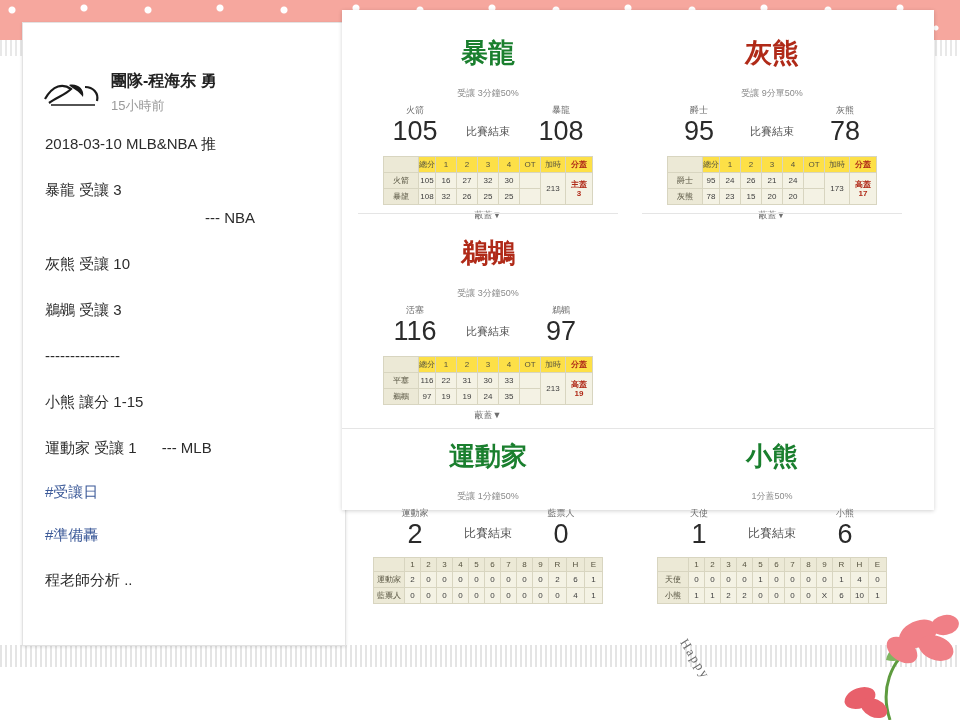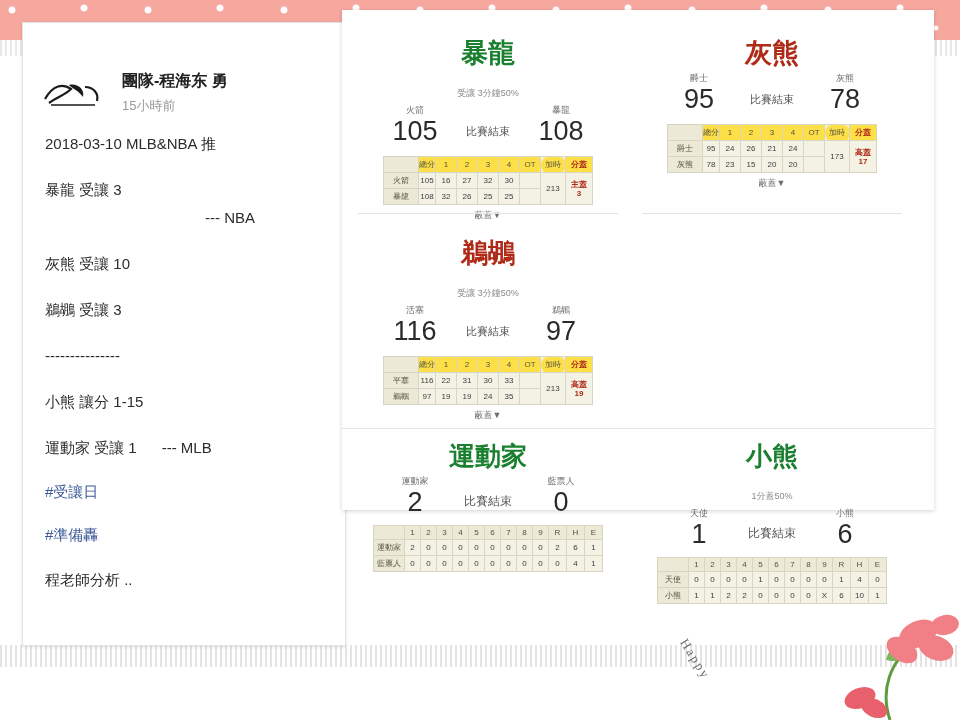--- a/index.html
+++ b/index.html
@@ -28,21 +28,21 @@
      transform:rotate(58deg);transform-origin:left top;letter-spacing:2px;font-family:"Liberation Serif",serif;}
 
   
   .post{
     position:absolute;left:22px;top:22px;width:324px;height:624px;
     background:#ffffff;border:1px solid #e3e3e3;box-sizing:border-box;
     box-shadow:0 1px 3px rgba(0,0,0,.12);
   }
   .post-head{display:flex;align-items:flex-start;padding:48px 0 0 18px;}
   .post-logo{width:64px;height:34px;flex:0 0 auto;margin-top:6px;}
-  .post-meta{margin-left:17px;}
+  .post-meta{margin-left:6px;}
   .post-author{font-size:16px;font-weight:bold;color:#222;line-height:20px;}
   .post-time{font-size:13px;color:#9a9a9a;margin-top:6px;}
   .post-body{padding:18px 18px 0 22px;}
   .post-line{font-size:15px;color:#2c2c2c;margin:0 0 24px 0;line-height:22px;white-space:pre;}
   .post-line.indent-note{padding-left:88px;margin-top:-18px;text-align:center;}
   .post-tag{font-size:15px;color:#3b5998;margin:0 0 24px 0;cursor:pointer;}
 
   
   .scores{
     position:absolute;left:342px;top:10px;width:592px;height:500px;
@@ -61,21 +61,21 @@
   .status{font-size:11px;color:#555;padding-bottom:7px;white-space:nowrap;}
 
   table.box{border-collapse:collapse;margin:10px auto 0 auto;background:#f4f2e4;}
   table.box td,table.box th{
     border:1px solid #d8d5c0;font-size:8px;color:#3d3d3d;
     text-align:center;padding:2px 0;font-weight:normal;
   }
   table.box thead td{background:#fde047;color:#55523f;}
   table.box td.lbl{background:#ece9d6;color:#55523f;width:34px;}
   table.box td.num{width:20px;}
-  table.box td.tot{width:24px;border-radius:7px;}
+  table.box td.tot{width:24px;}
   table.box td.hl{color:#b02a18;font-weight:bold;width:26px;line-height:9px;}
   .expand{text-align:center;font-size:9px;color:#6e6e6e;margin-top:4px;cursor:pointer;}
   .nba-sep{position:absolute;border-bottom:1px solid #e5e5e5;}
 
   table.mbox{border-collapse:collapse;margin:8px auto 0 auto;background:#f4f2e4;}
   table.mbox td{border:1px solid #d8d5c0;font-size:8px;color:#3d3d3d;text-align:center;padding:2px 0;}
   table.mbox thead td{background:#ece9d6;color:#55523f;}
   table.mbox td.lbl{background:#ece9d6;color:#55523f;width:30px;}
   table.mbox td.num{width:15px;}
   table.mbox td.rhe{width:17px;}
@@ -192,20 +192,21 @@
             <td class="num">25</td>
             <td class="num"></td>
           </tr>
         </tbody>
       </table>
       <div class="expand">蔽蓋▼</div>
     </div>
 
     <div class="game" style="left:300px;top:28px;width:260px;">
       <div class="game-title" style="color:#b02a18">灰熊</div>
+      <div class="game-sub">受讓 9分單50%</div>
       <div class="score-row">
         <div class="team-col">
           <div class="team-name">爵士</div>
           <div class="team-score">95</div>
         </div>
         <div class="status">比賽結束</div>
         <div class="team-col">
           <div class="team-name">灰熊</div>
           <div class="team-score">78</div>
         </div>
@@ -307,20 +308,21 @@
     </div>
 
     <div class="nba-sep" style="left:16px;top:203px;width:260px;"></div>
     <div class="nba-sep" style="left:300px;top:203px;width:260px;"></div>
   </div>
 
   <div class="mlb-block">
 
     <div class="game" style="left:16px;top:12px;width:260px;">
       <div class="game-title" style="color:#1a7f2e;font-size:26px">運動家</div>
+      <div class="game-sub">受讓 1分鐘50%</div>
       <div class="score-row">
         <div class="team-col">
           <div class="team-name">運動家</div>
           <div class="team-score">2</div>
         </div>
         <div class="status" style="font-size:12px">比賽結束</div>
         <div class="team-col">
           <div class="team-name">藍票人</div>
           <div class="team-score">0</div>
         </div>

